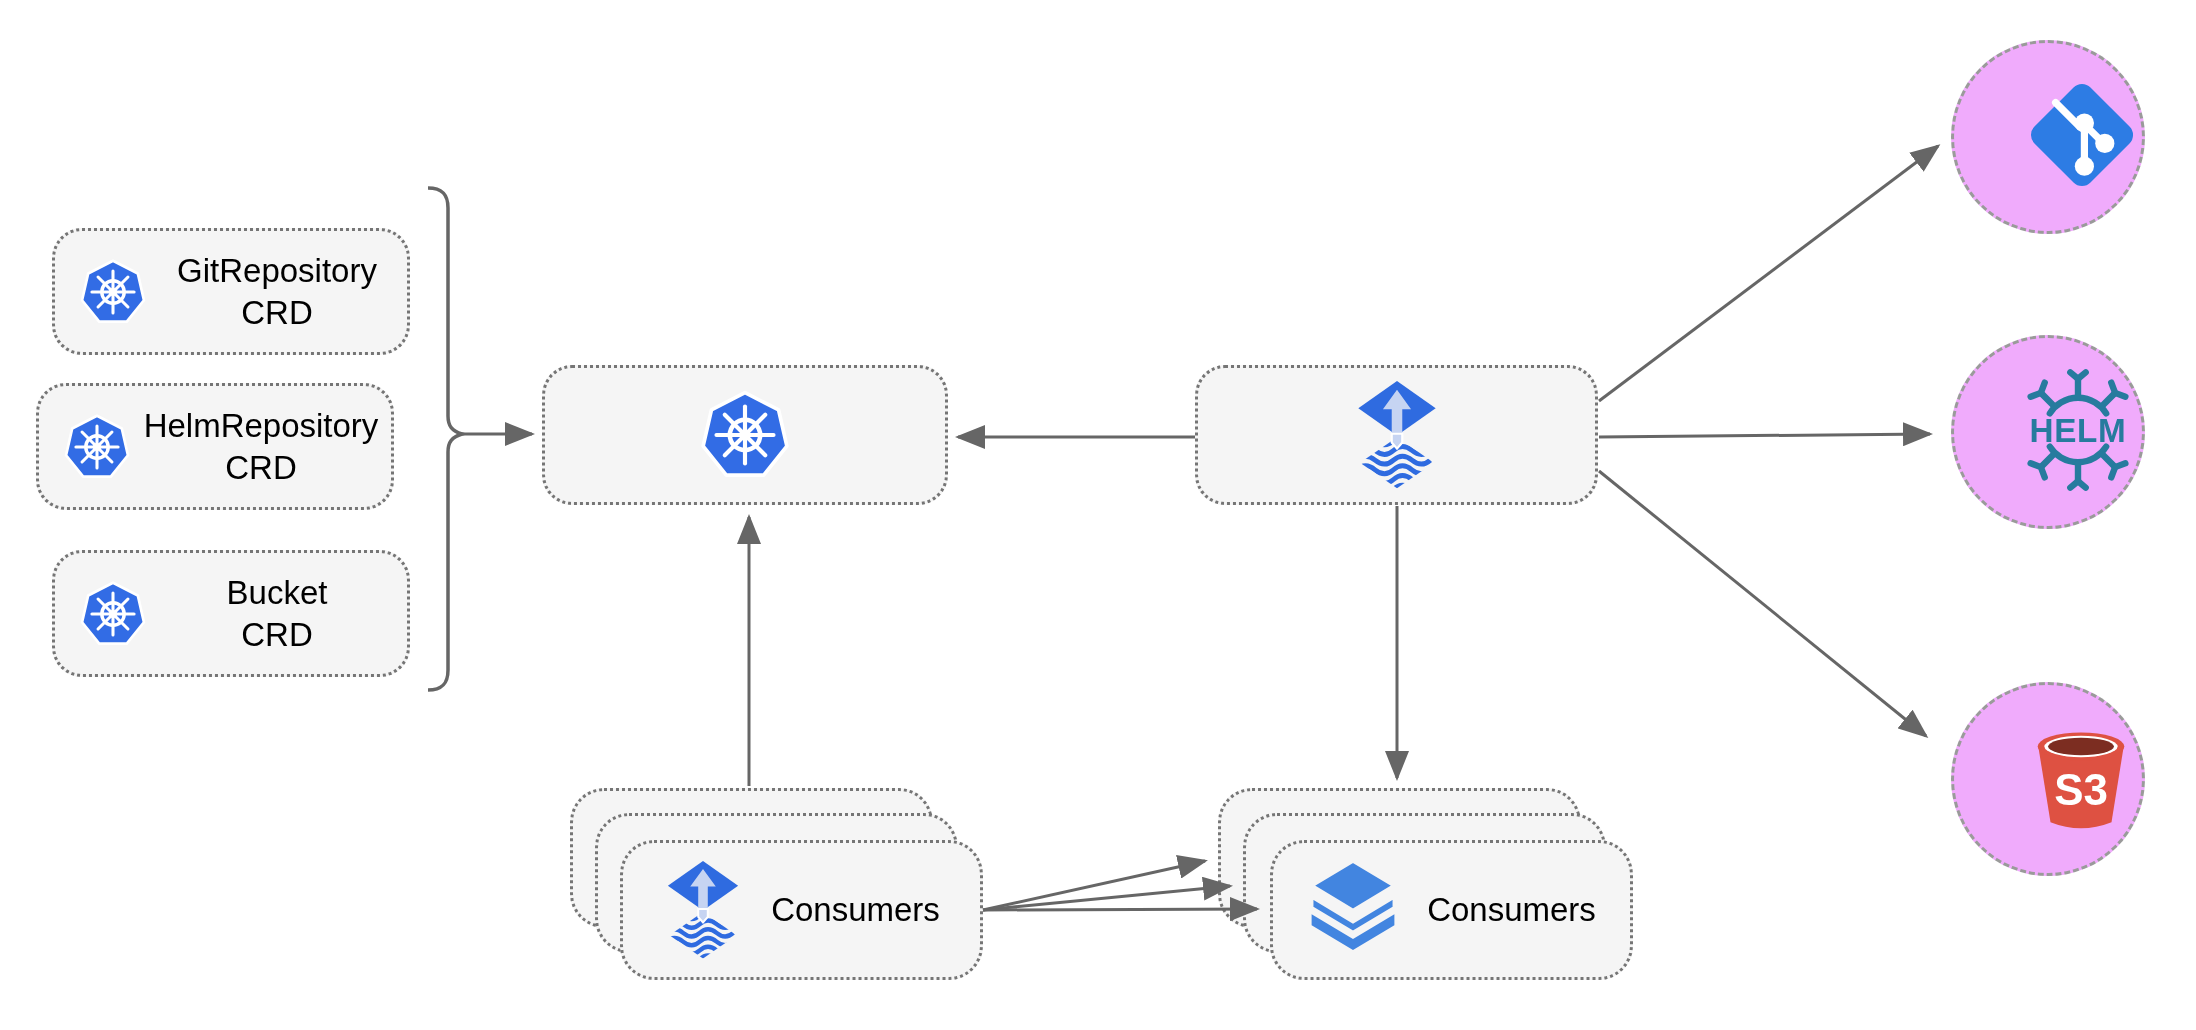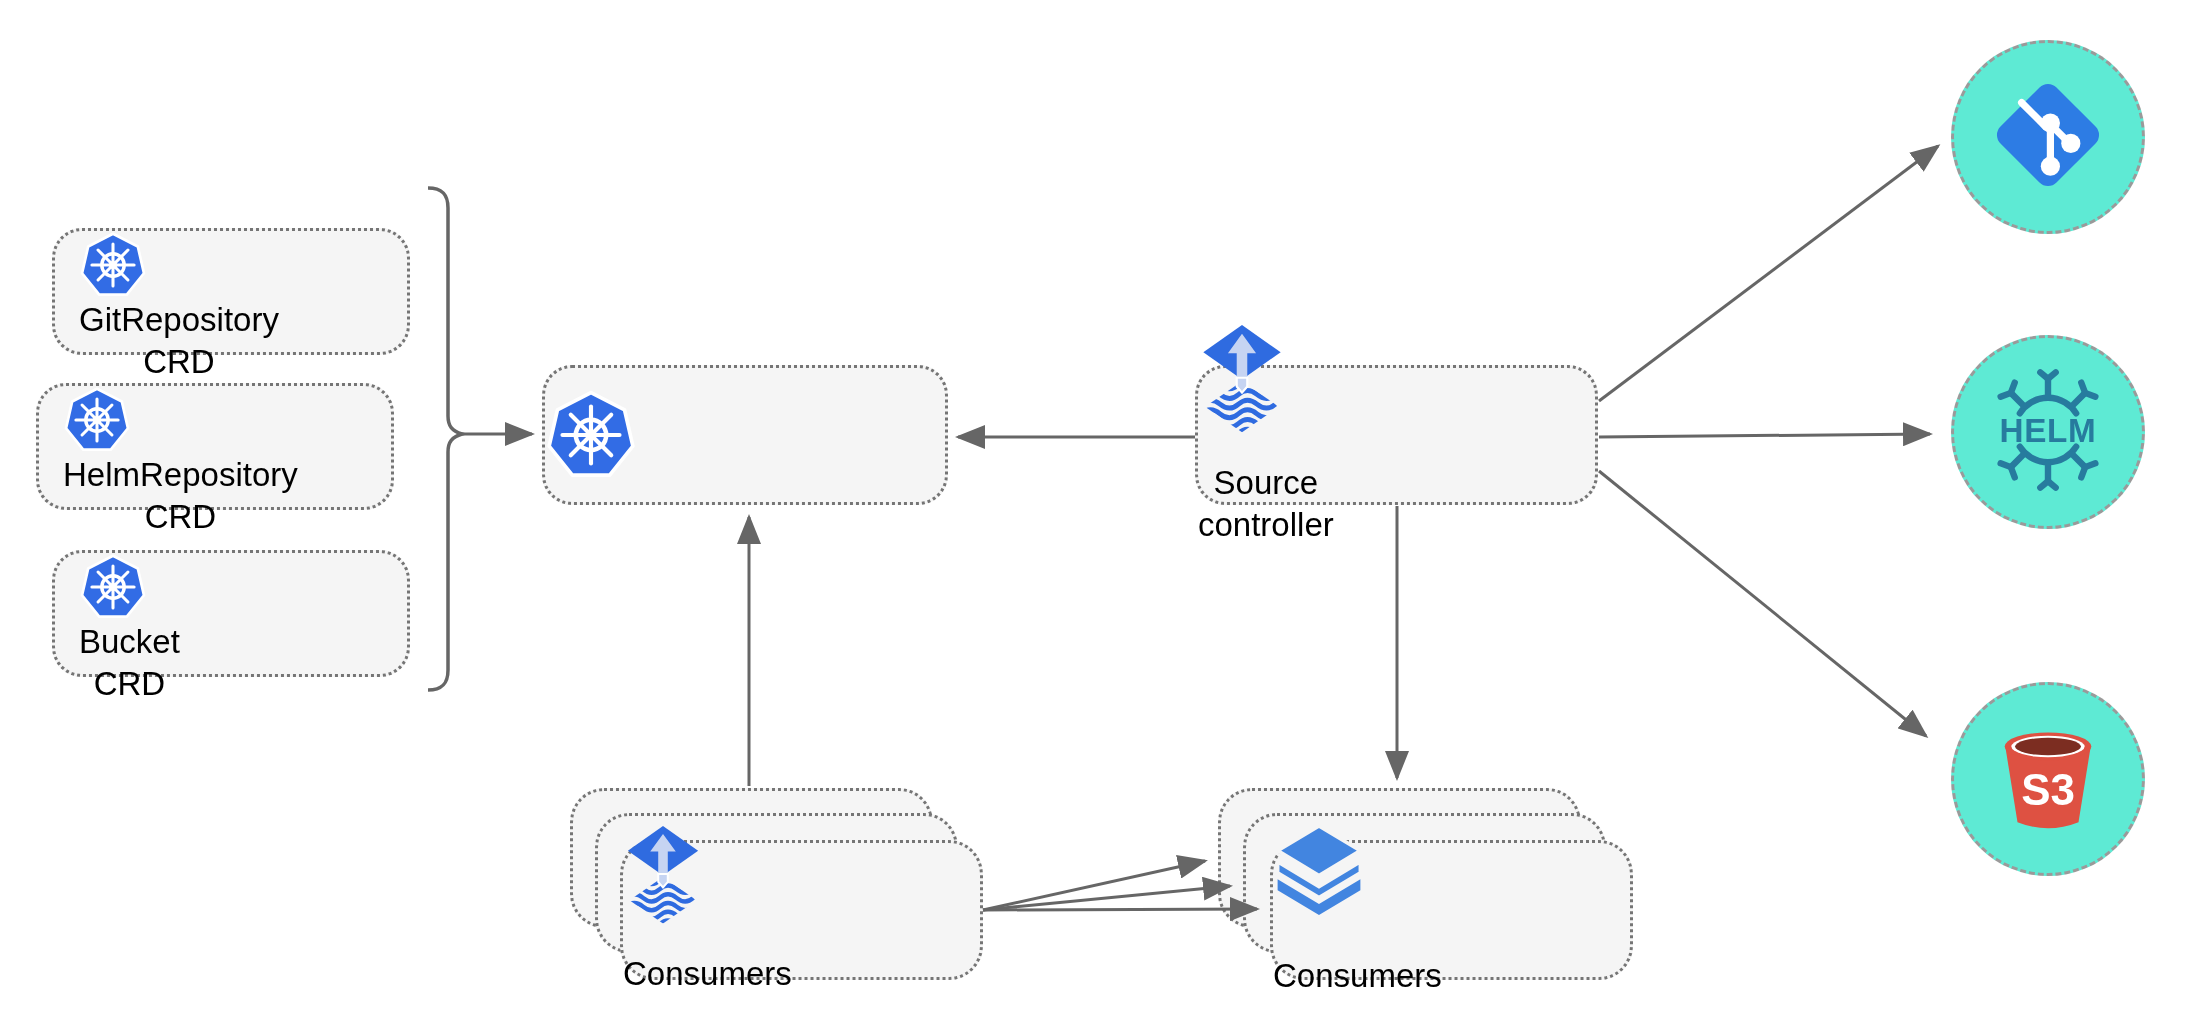--- a/index.html
+++ b/index.html
@@ -10,22 +10,21 @@
     font-family:"Liberation Sans","DejaVu Sans",sans-serif;
     overflow:hidden;
   }
   .node{
     position:absolute;
     box-sizing:border-box;
     background:#F5F5F5;
     border:3px dotted #757575;
     border-radius:30px;
     display:flex;
-    align-items:flex-start;
-    flex-direction:column;
+    align-items:center;
   }
   .node .icon-slot{
     flex:0 0 auto;
     display:flex;align-items:center;justify-content:center;
   }
   .node .label{
     font-size:33px;
     line-height:1.27;
     color:#000;
     text-align:center;
@@ -39,23 +38,23 @@
     box-sizing:border-box;
     background:#F5F5F5;
     border:3px dotted #757575;
     border-radius:34px;
   }
   .ext-circle{
     position:absolute;
     box-sizing:border-box;
     width:194px;height:194px;
     border-radius:50%;
-    background:#5eead4;
+    background:#f0abfc;
     border:3px dashed #9A9A9A;
-    display:flex;align-items:center;justify-content:center;
+    display:flex;align-items:center;justify-content:flex-end;
   }
   #connector-layer{
     position:absolute;left:0;top:0;
     pointer-events:none;
   }
   svg text{ font-family:"Liberation Sans","DejaVu Sans",sans-serif; }
 </style>
 </head>
 <body>
 
@@ -156,22 +155,20 @@
           <path d="M4,79 q10,-9 21,0 t21,0 t21,0 t21,0"></path>
           <path d="M4,90 q10,-9 21,0 t21,0 t21,0 t21,0"></path>
           <path d="M4,101 q10,-9 21,0 t21,0 t21,0 t21,0"></path>
           <path d="M4,112 q10,-9 21,0 t21,0 t21,0 t21,0"></path>
           <path d="M4,123 q10,-9 21,0 t21,0 t21,0 t21,0"></path>
         </g>
         <path d="M50,10 L66,32 L56,32 L56,60 L44,60 L44,32 L34,32 Z" fill="#C6D4F2"></path>
         <path d="M44,60 L56,60 L56,70 L50,77 L44,70 Z" fill="#C6D4F2" stroke="#ffffff" stroke-width="2.5"></path>
       </svg>
     </span>
-    <span class="label">Source
-controller</span>
   </div>
 
   <div class="stack-layer" style="left:570px;top:788px;width:363px;height:140px;"></div>
   <div class="stack-layer" style="left:595px;top:813px;width:363px;height:140px;"></div>
   <div class="node center-box" style="left:620px;top:840px;width:363px;height:140px;border-radius:34px;">
     <span class="icon-slot">
       <svg width="80" height="99" viewBox="0 0 100 124">
         <polygon points="50,0 94,31 50,62 6,31" fill="#2F6BE0"></polygon>
         <g clip-path="url(#flux-wave-clip)" stroke="#2F6BE0" stroke-width="5.5" fill="none">
           <path d="M4,68 q10,-9 21,0 t21,0 t21,0 t21,0"></path>

